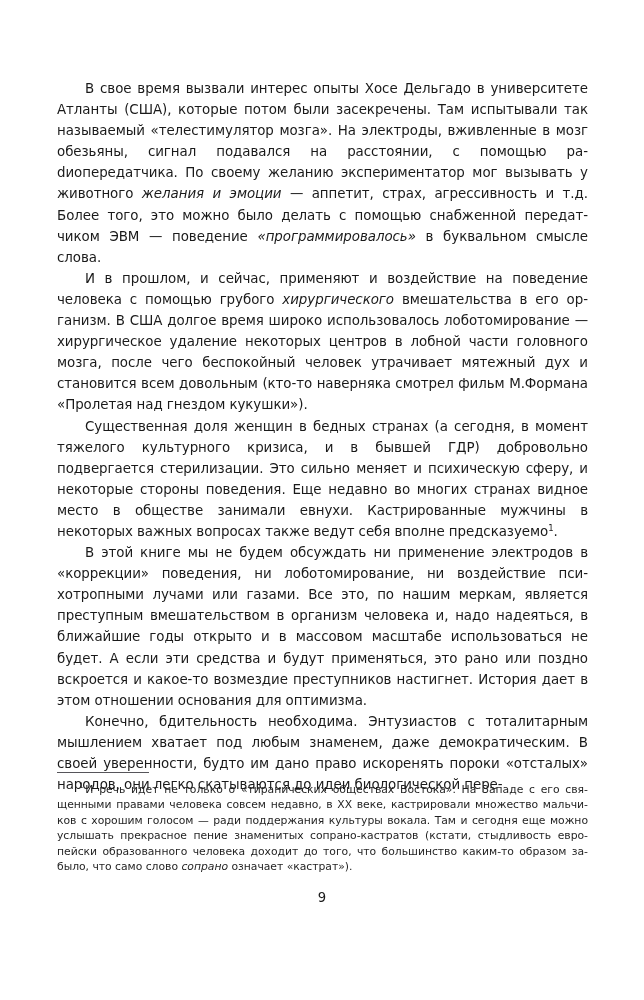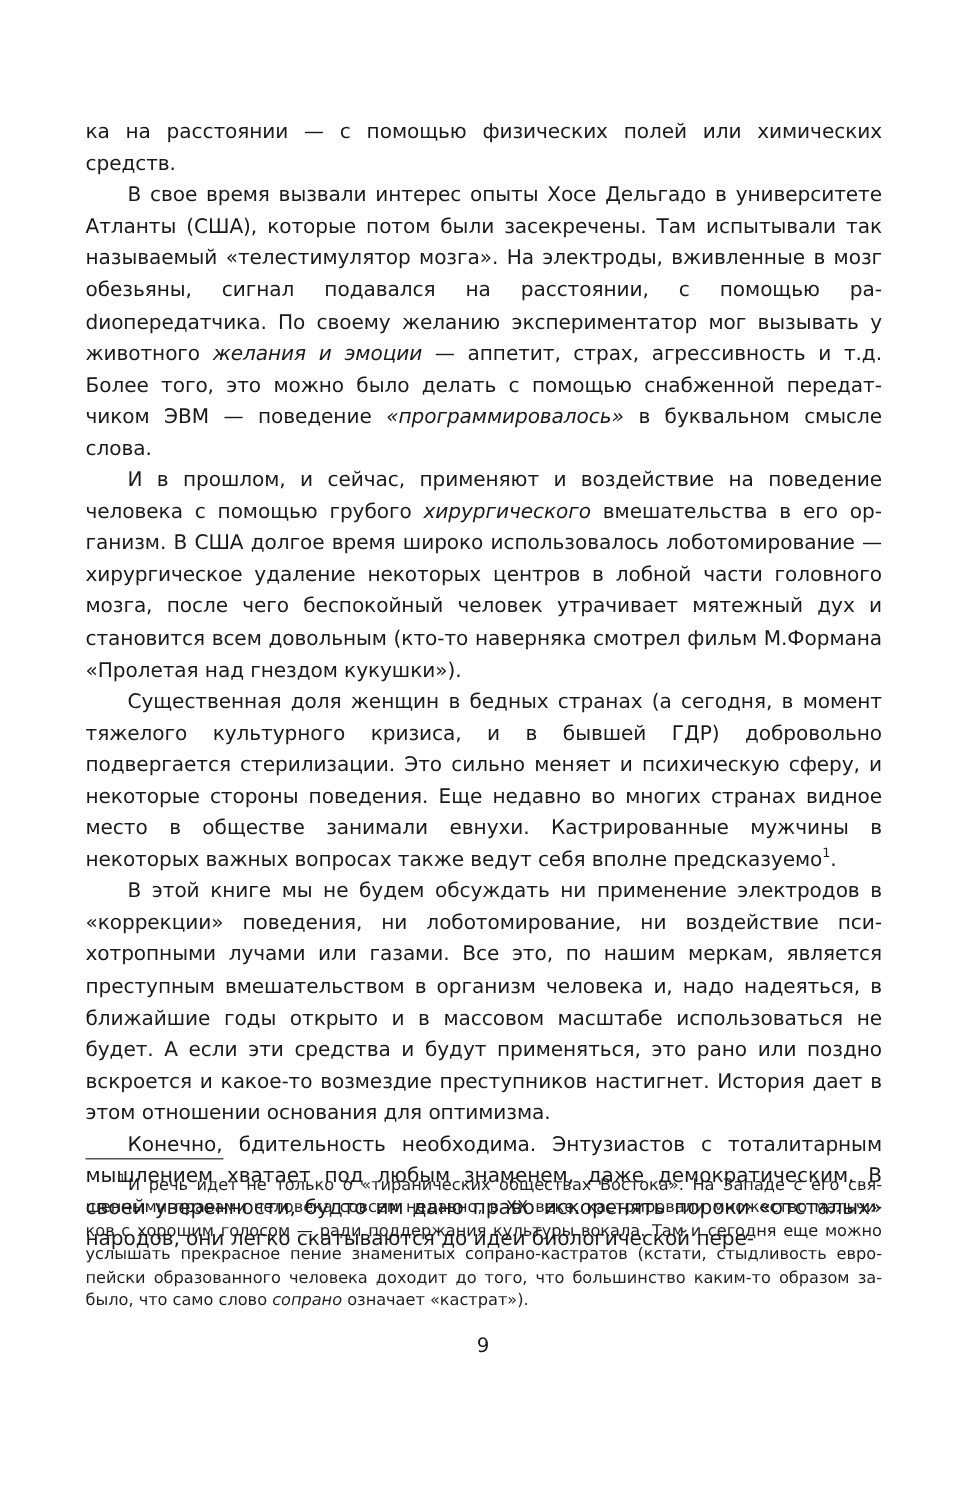--- a/index.html
+++ b/index.html
@@ -87,21 +87,20 @@
     font-size: 13.2px;
     color: #1a1a1a;
   }
 </style>
 </head>
 <body>
 
 <div class="page">
 
   <div class="text-column" id="body-column">
-      <p class="body-par no-indent"><span>ка на расстоянии — с помощью физических полей или химических средств.</span></p>
       <p class="body-par"><span>В свое время вызвали интерес опыты Хосе Дельгадо в универси­тете Атланты (США), которые потом были засекречены. Там испытыва­ли так называемый «телестимулятор мозга». На электроды, вживлен­ные в мозг обезьяны, сигнал подавался на расстоянии, с помощью ра­dиопередатчика. По своему желанию экспериментатор мог вызывать у животного </span><i>желания и эмоции</i><span> — аппетит, страх, агрессивность и т.д. Более того, это можно было делать с помощью снабженной передат­чиком ЭВМ — поведение </span><i>«программировалось»</i><span> в буквальном смысле слова.</span></p>
       <p class="body-par"><span>И в прошлом, и сейчас, применяют и воздействие на поведение человека с помощью грубого </span><i>хирургического</i><span> вмешательства в его ор­ганизм. В США долгое время широко использовалось лоботомиро­вание — хирургическое удаление некоторых центров в лобной час­ти головного мозга, после чего беспокойный человек утрачивает мя­тежный дух и становится всем довольным (кто-то наверняка смотрел фильм М.Формана «Пролетая над гнездом кукушки»).</span></p>
       <p class="body-par"><span>Существенная доля женщин в бедных странах (а сегодня, в мо­мент тяжелого культурного кризиса, и в бывшей ГДР) добровольно подвергается стерилизации. Это сильно меняет и психическую сфе­ру, и некоторые стороны поведения. Еще недавно во многих странах видное место в обществе занимали евнухи. Кастрированные мужчи­ны в некоторых важных вопросах также ведут себя вполне предска­зуемо</span><sup class="fn-ref">1</sup><span>.</span></p>
       <p class="body-par"><span>В этой книге мы не будем обсуждать ни применение электродов в «коррекции» поведения, ни лоботомирование, ни воздействие пси­хотропными лучами или газами. Все это, по нашим меркам, является преступным вмешательством в организм человека и, надо надеяться, в ближайшие годы открыто и в массовом масштабе использоваться не будет. А если эти средства и будут применяться, это рано или позд­но вскроется и какое-то возмездие преступников настигнет. История дает в этом отношении основания для оптимизма.</span></p>
       <p class="body-par"><span>Конечно, бдительность необходима. Энтузиастов с тоталитарным мышлением хватает под любым знаменем, даже демократическим. В своей уверенности, будто им дано право искоренять пороки «отста­лых» народов, они легко скатываются до идеи биологической пере-</span></p>
     </div>
 
   <div class="footnote-block">
     <div class="footnote-rule"></div>
     <p class="footnote-text" id="footnote-par"><sup class="fn-marker">1</sup><span>И речь идет не только о «тиранических обществах Востока». На Западе с его свя­щенными правами человека совсем недавно, в ХХ веке, кастрировали множество мальчи­ков с хорошим голосом — ради поддержания культуры вокала. Там и сегодня еще можно услышать прекрасное пение знаменитых сопрано-кастратов (кстати, стыдливость евро­пейски образованного человека доходит до того, что большинство каким-то образом за­было, что само слово </span><i>сопрано</i><span> означает «кастрат»).</span></p>

